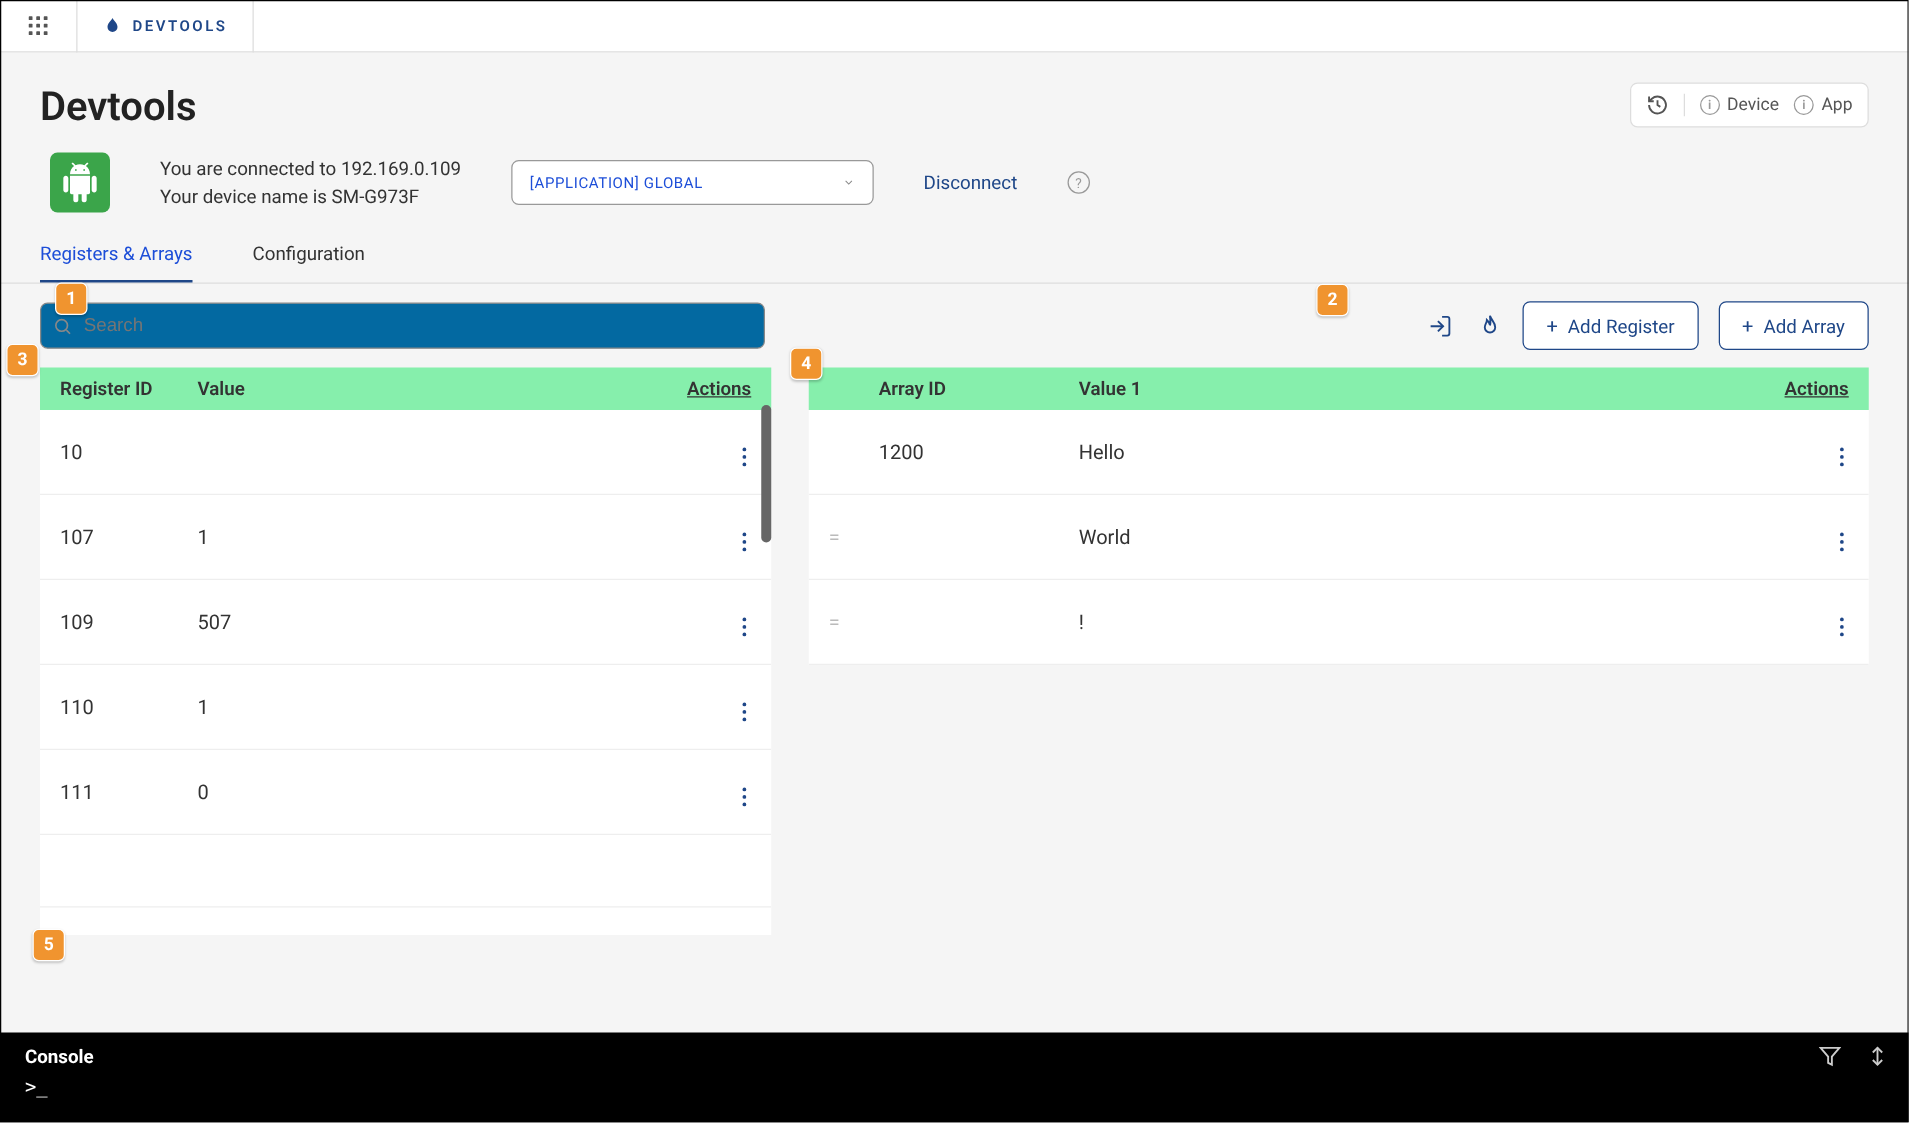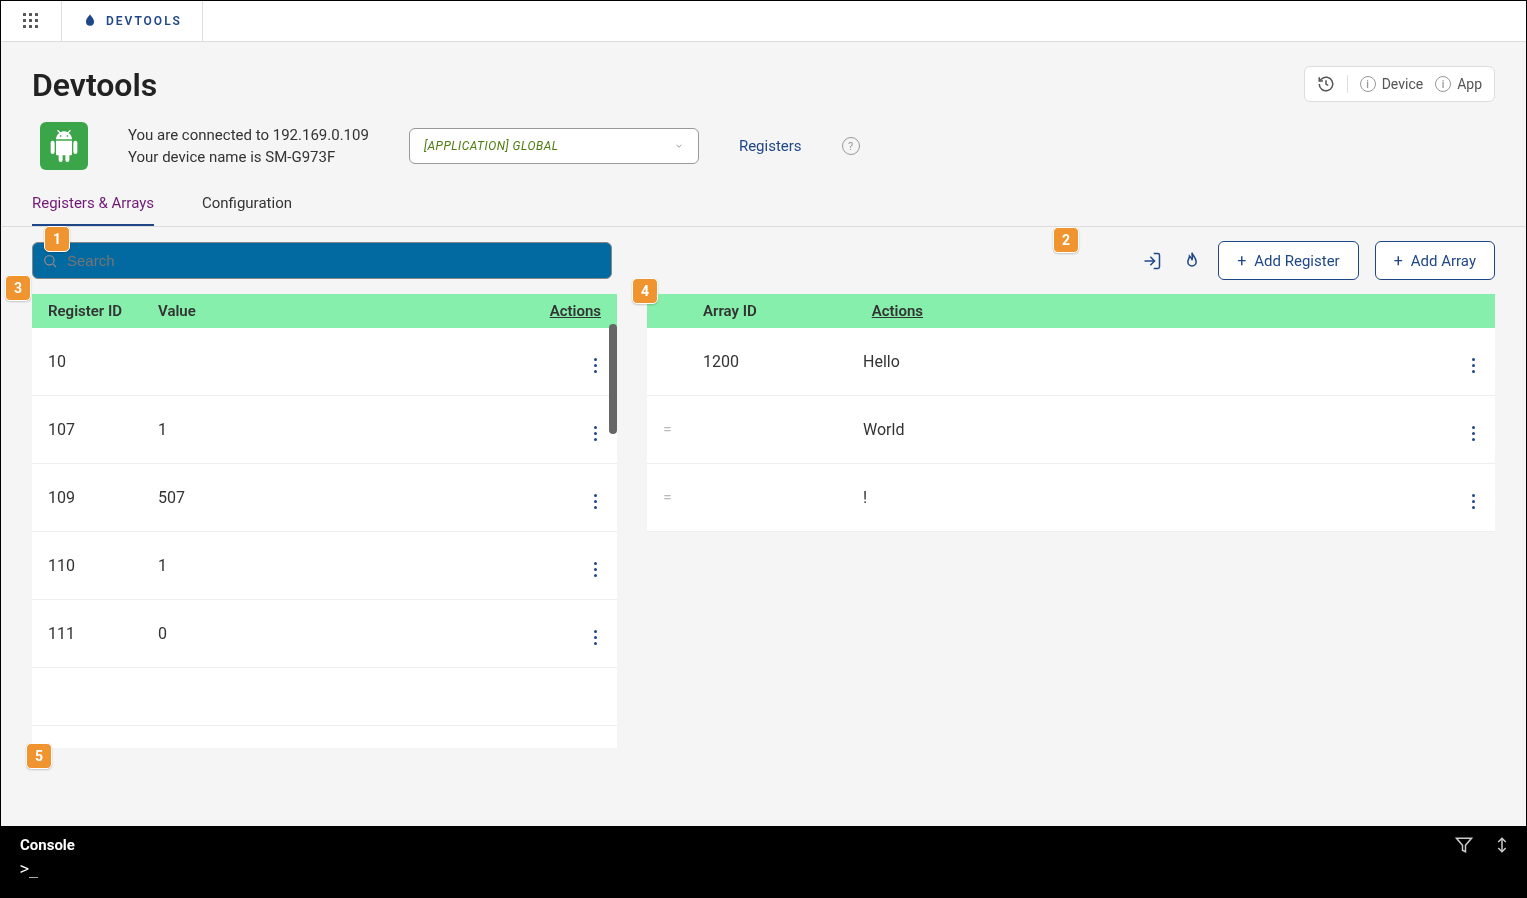--- a/index.html
+++ b/index.html
@@ -22,29 +22,29 @@
 .vdiv { width: 1px; height: 18px; background: #ddd; }
 .ha-item { display: flex; align-items: center; gap: 6px; color: #555; font-size: 14px; cursor: pointer; }
 .info-circ { width: 16px; height: 16px; border: 1.5px solid #999; border-radius: 50%; display: flex; align-items: center; justify-content: center; font-size: 10px; color: #999; font-weight: 600; }
 
 
 .conn-row { padding: 18px 40px 0; display: flex; align-items: center; gap: 40px; }
 .android-badge { width: 48px; height: 48px; background: #3ba54a; border-radius: 6px; display: flex; align-items: center; justify-content: center; }
 .android-svg { width: 32px; height: 32px; fill: #fff; }
 .conn-text { font-size: 15px; color: #333; line-height: 1.5; }
 .app-select { border: 1px solid #999; border-radius: 6px; padding: 10px 14px; width: 290px; display: flex; justify-content: space-between; align-items: center; cursor: pointer; background: #fff; }
-.app-select-label { font-size: 12px; color: #4d7c0f; letter-spacing: 0.5px; font-style: italic; }
+.app-select-label { font-size: 12px; color: #1d4ed8; letter-spacing: 0.5px; }
 .chev { width: 10px; height: 10px; color: #888; }
 .disconnect { color: #1f4788; font-size: 15px; cursor: pointer; }
 .help-circ { width: 18px; height: 18px; border: 1.5px solid #999; border-radius: 50%; display: flex; align-items: center; justify-content: center; font-size: 11px; color: #999; cursor: pointer; }
 
 
 .tabs { padding: 24px 32px 0; display: flex; gap: 48px; border-bottom: 1px solid #ddd; }
 .tab { padding-bottom: 12px; font-size: 15px; cursor: pointer; color: #333; }
-.tab.active { color: #701a75; border-bottom: 2px solid #1f4788; }
+.tab.active { color: #1d4ed8; border-bottom: 2px solid #1f4788; }
 
 
 .toolbar-row { padding: 14px 32px; display: flex; align-items: center; gap: 16px; }
 .search-wrap { position: relative; flex: 0 0 580px; }
 .search-icon { position: absolute; left: 10px; top: 50%; transform: translateY(-50%); width: 16px; height: 16px; color: #888; }
 .search-input { width: 100%; padding: 9px 12px 9px 34px; border: 1px solid #888; border-radius: 6px; font-size: 15px; background: #0369a1; }
 .toolbar-spacer { flex: 1; }
 .toolbar-icons { display: flex; gap: 20px; align-items: center; }
 .tb-icon { width: 20px; height: 20px; color: #1f4788; cursor: pointer; }
 .add-btn { border: 1px solid #1f4788; border-radius: 6px; padding: 9px 18px; display: flex; align-items: center; gap: 8px; color: #1f4788; font-size: 15px; cursor: pointer; background: #fff; }
@@ -136,21 +136,21 @@
   <div class="conn-text">
     <div>You are connected to 192.169.0.109</div>
     <div>Your device name is SM-G973F</div>
   </div>
   <div class="app-select">
     <span class="app-select-label">[APPLICATION] GLOBAL</span>
     <svg class="chev" viewBox="0 0 24 24" fill="none" stroke="currentColor" stroke-width="2">
         <polyline points="6 9 12 15 18 9"></polyline>
       </svg>
   </div>
-  <span class="disconnect">Registers</span>
+  <span class="disconnect">Disconnect</span>
   <span class="help-circ">?</span>
 </div>
 
 <div class="tabs">
   <div class="tab active">Registers &amp; Arrays</div>
   <div class="tab">Configuration</div>
 </div>
 
 <div class="toolbar-row">
   <div class="search-wrap">
@@ -235,20 +235,21 @@
             </div></div>
         </div>
         <div class="trow"></div>
       </div>
     <div class="scrollbar-thumb"></div>
   </div>
   <div class="table-pane right">
     <div class="thead">
       <div class="col-drag"></div>
       <div class="col-id">Array ID</div>
+      <div class="col-val">Value 1</div>
       <div class="col-act">Actions</div>
     </div>
     <div class="tbody" id="arr-body">
         <div class="trow">
           <div class="col-drag"></div>
           <div class="col-id">1200</div>
           <div class="col-val">Hello</div>
           <div class="col-act"><div class="kebab">
               <span></span>
               <span></span>

